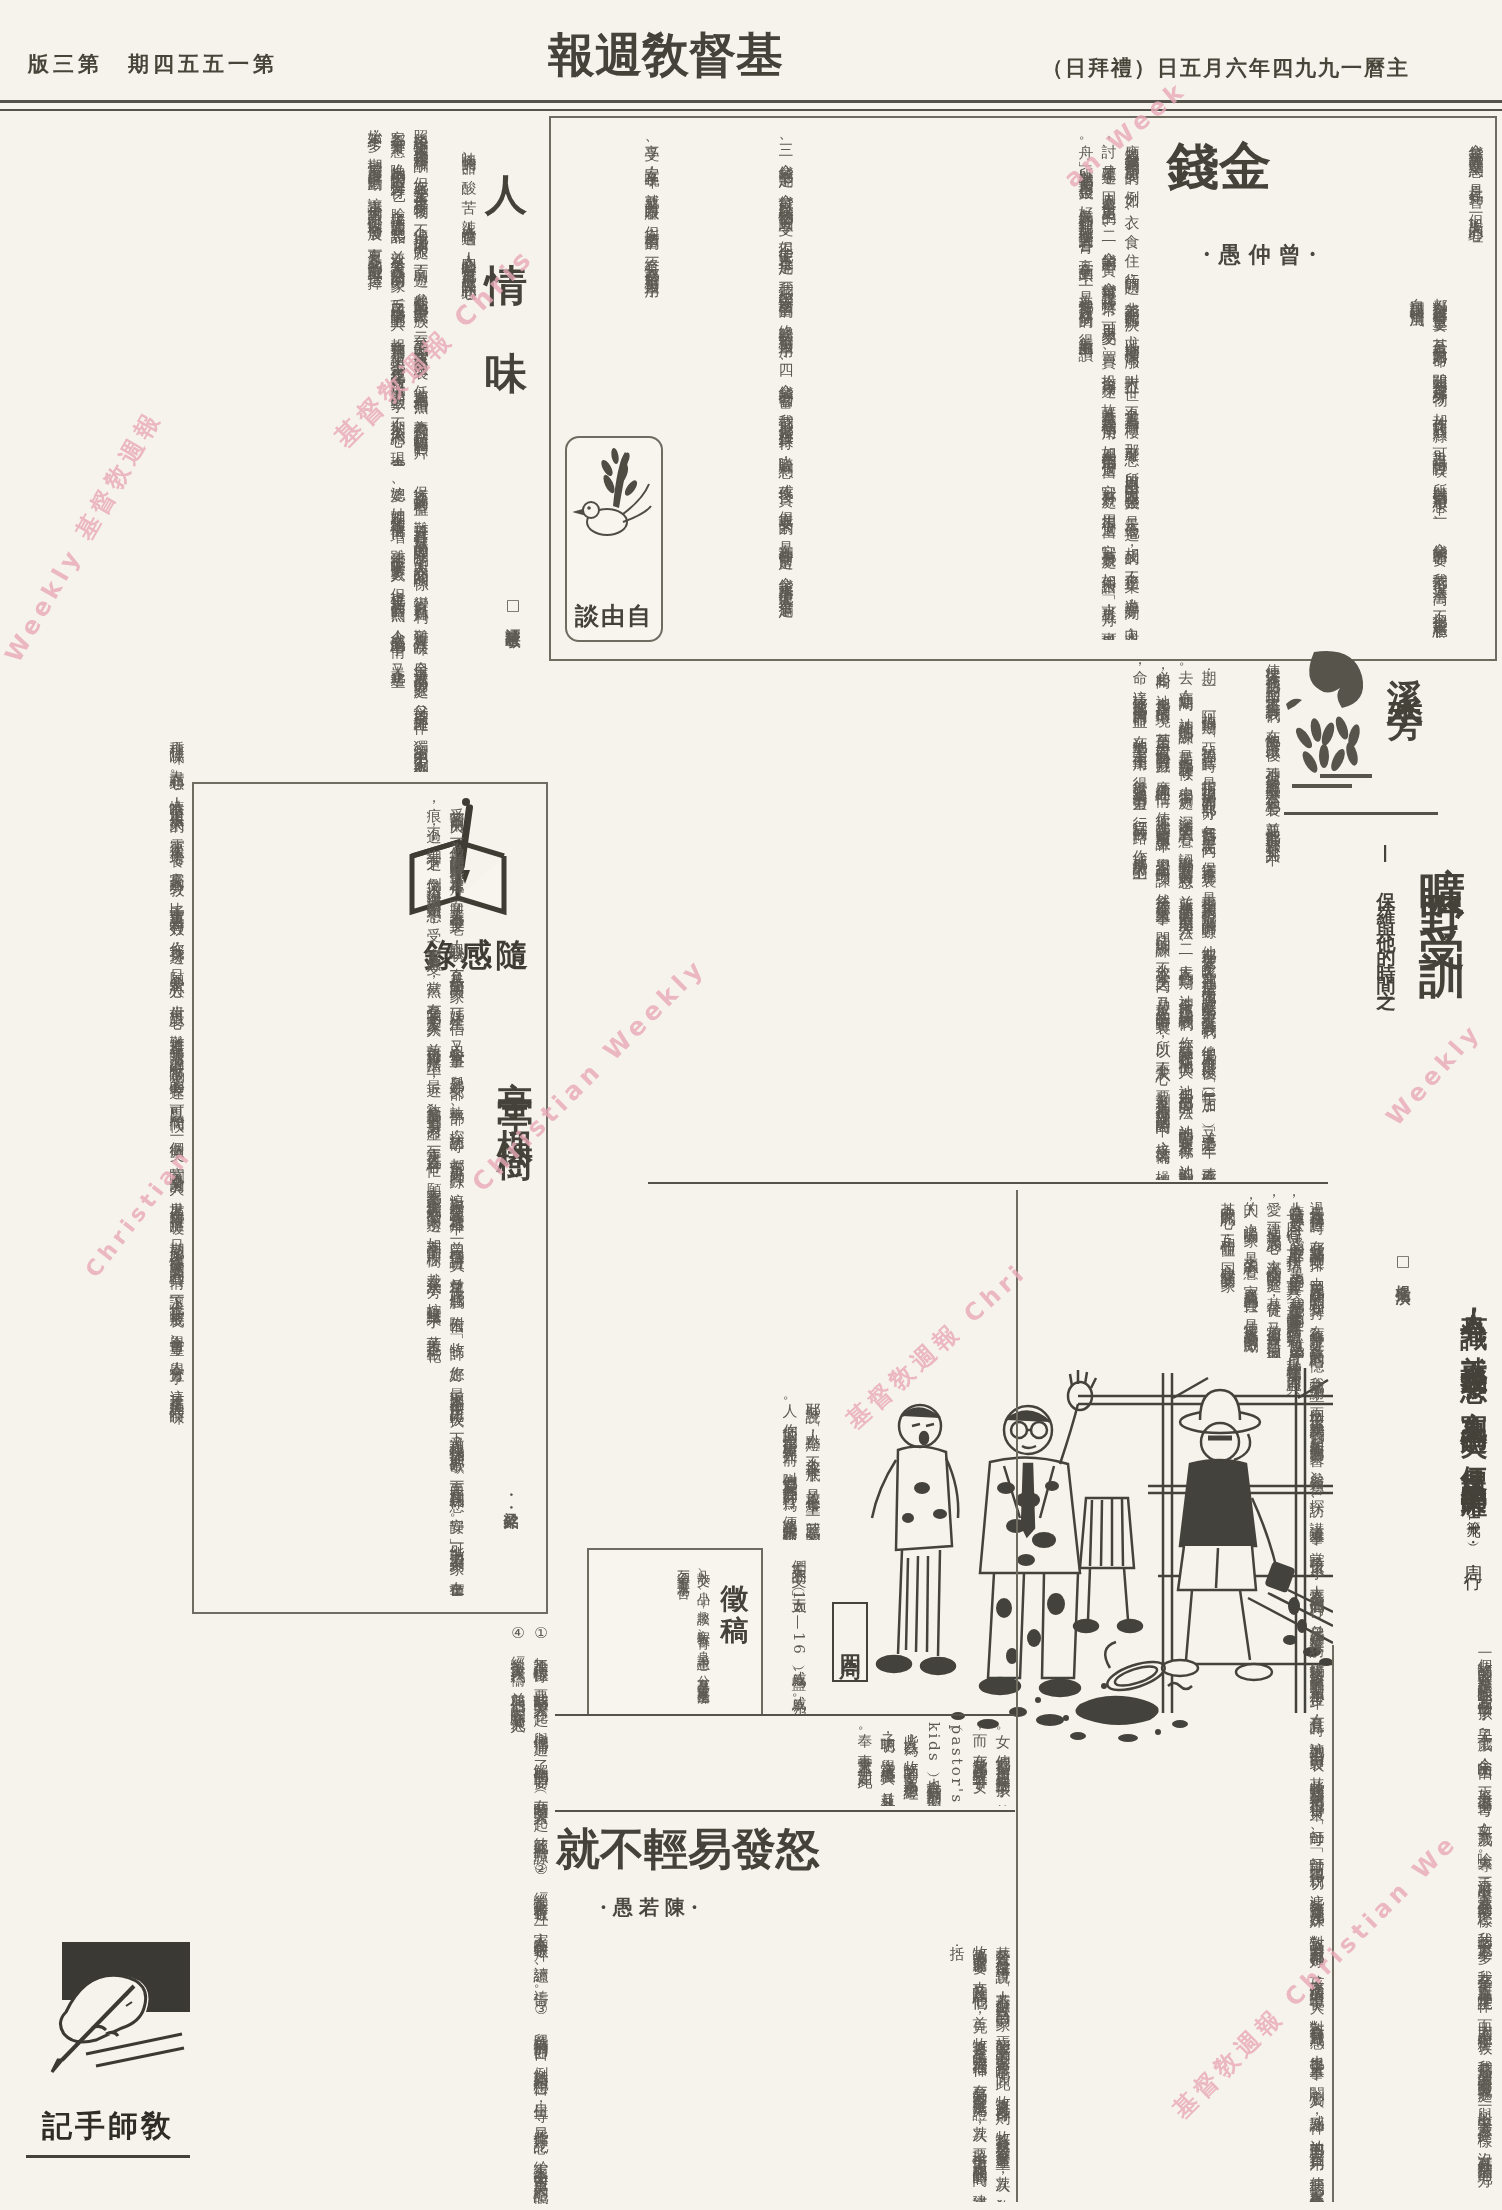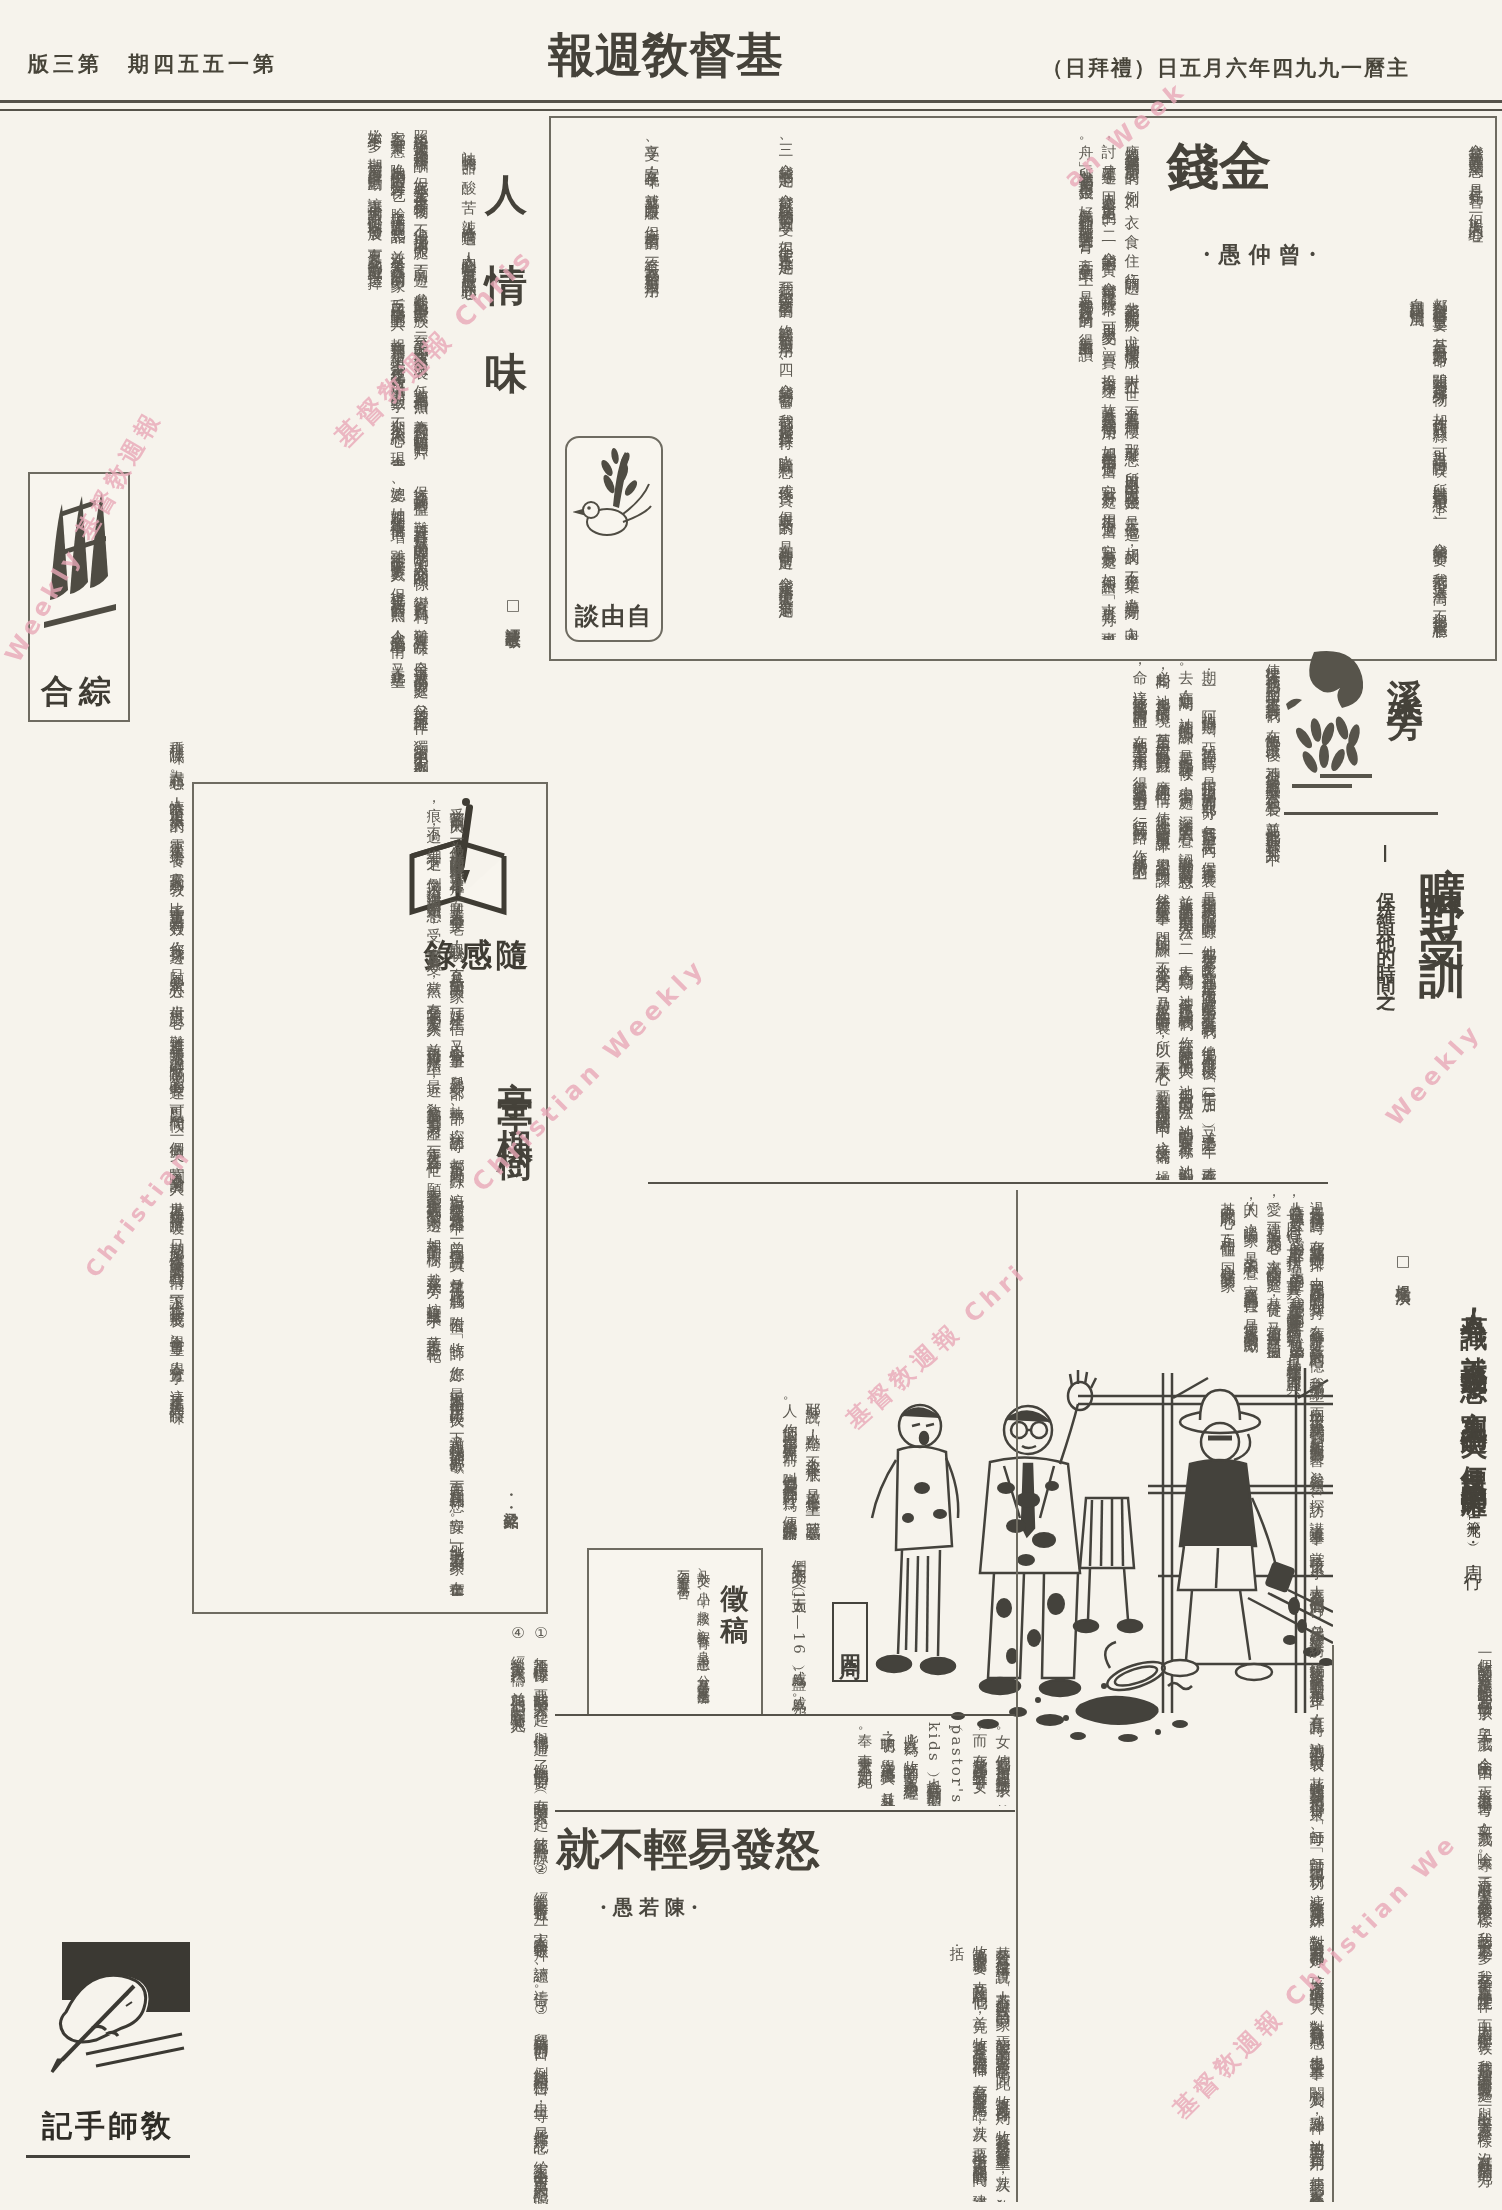--- a/index.html
+++ b/index.html
@@ -63,35 +63,20 @@
     </div>
   </div>
 
   <div class="abs v vhead" style="left:480px;top:142px;width:54px;height:450px;font-size:42px;letter-spacing:88px;">人情味</div>
   <div class="abs v txt" style="left:492px;top:596px;width:32px;height:120px;font-weight:bold;">□譚慧敏</div>
   <div class="abs v txt" style="left:434px;top:140px;width:46px;height:525px;">味覺的甜、酸、苦、辣人人皆嚐過，人內心的味覺也是百般滋味在心頭。</div>
   <div class="abs v txt" style="left:28px;top:118px;width:404px;height:348px;">照後給予食物或金錢作報酬，但有些小女孩不肯接受食物，不停地自撞人的大腿。南島一遊，參觀當地的少數民族，二至三歲的小女孩穿起民族服裝，任遊客抱着拍照；為要得到一幀難得的照片，有愛心的遊客都十分樂意。晚上她們仍跟隨父母行乞，臉上抹了濃濃的化裝品，並沒有給人天真活潑的印象，反而成了賺錢的工具。報章曾刊登一組「現今靑少年犯罪數字與日俱增」的數字，不期然令人擔心：現今靑少年的康樂活動始終不多，期望當局多舉辦活動，讓靑少年的身心得以均衡發展，有更多元化的遊戲可供選擇。</div>
   <div class="abs v txt" style="left:132px;top:474px;width:300px;height:298px;">保護兒童的權益，難道只有社會一部份的人關注嗎﹖人與人之間的關係，變得自私自利，難得有人情味。今日香港大部份的家庭，父母均需出外工作，獨留家中的少年人劇增，婆媳、妯娌不和等事情日增，雖未能反映大多數人，但也確是社會的寫照，令人感慨的事情，又豈止這些﹖</div>
   <div class="abs v txt" style="left:28px;top:730px;width:160px;height:1180px;">種種滋味，盡在心頭。人情味不是與生俱來的，需要從小培養；家長的身敎，比千言萬語更為有效。你我身邊，只願多些有心人，肯付出愛心，難道還在乎一張薄薄的「紙幣」嗎﹖愛心的表達，可以是一句問候、一個微笑；肯關心身邊的人，世界便會變得溫暖。只期望多些人懂得欣賞人間的真情，讓下一代在愛中成長，學會尊重、學會分享，這才是真正的人情味。</div>
 
-  <div class="abs bx" style="left:28px;top:472px;width:98px;height:246px;background:#f8f5ee;">
-    <span class="abs" style="left:6px;top:8px;">
-      <svg width="86" height="160" viewBox="0 0 86 160">
-        <g fill="#4f4c43">
-          <path d="M14 118 Q20 40 26 22 L32 108 Q24 116 14 118 Z"></path>
-          <path d="M34 112 Q40 30 46 14 L52 100 Q44 110 34 112 Z"></path>
-          <path d="M54 106 Q60 26 66 10 L72 94 Q64 104 54 106 Z"></path>
-          <path d="M8 140 L80 122 L80 128 L8 146 Z"></path>
-          <path d="M24 30 L60 18 L60 23 L24 35 Z"></path>
-          <path d="M20 70 L70 54 L70 59 L20 75 Z"></path>
-        </g>
-      </svg>
-    </span>
-    <div class="abs" style="left:0;bottom:6px;width:100%;text-align:center;font-size:32px;font-weight:bold;color:#3f3c34;letter-spacing:6px;">合綜</div>
-  </div>
 
   <div class="abs bx" style="left:192px;top:782px;width:352px;height:828px;">
     <span class="abs" style="right:26px;top:12px;">
       <svg width="120" height="134" viewBox="0 0 120 134">
         <g stroke="#3f3c34" stroke-width="5" fill="none">
           <path d="M12 60 L12 116 L58 102 L58 46 Z" fill="#f8f5ee"></path>
           <path d="M104 60 L104 116 L58 102" fill="#f8f5ee"></path>
           <path d="M12 60 L58 46 L104 60"></path>
         </g>
         <g>

